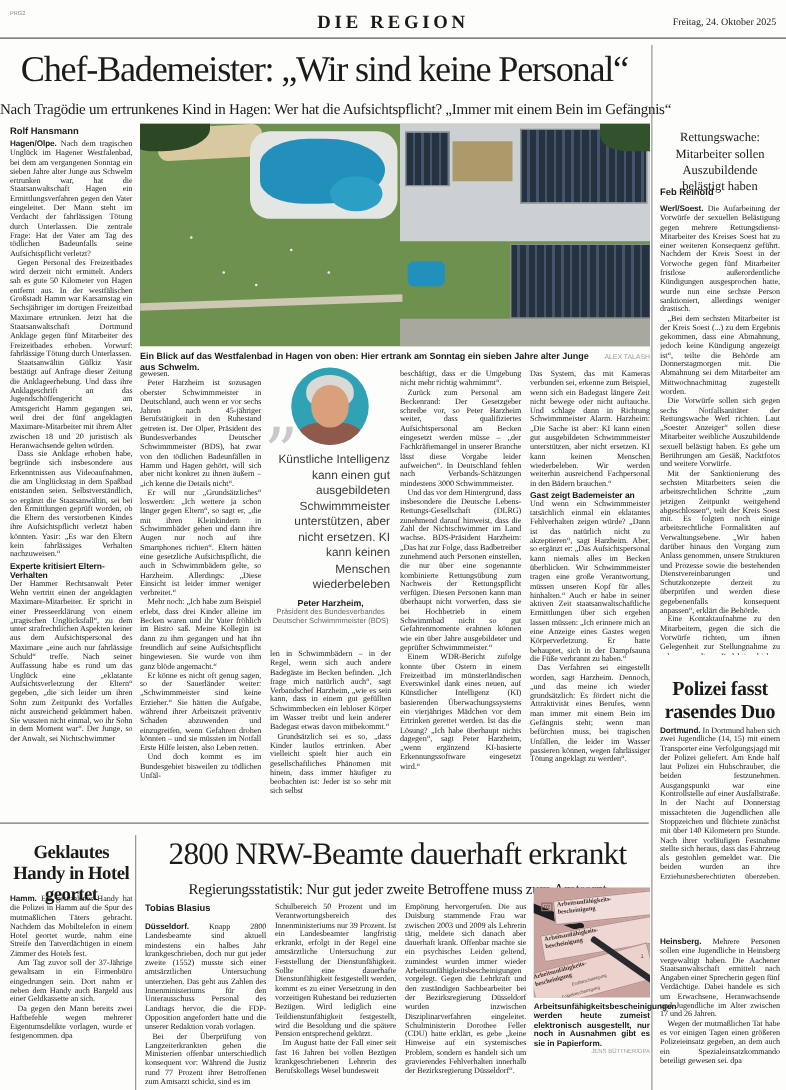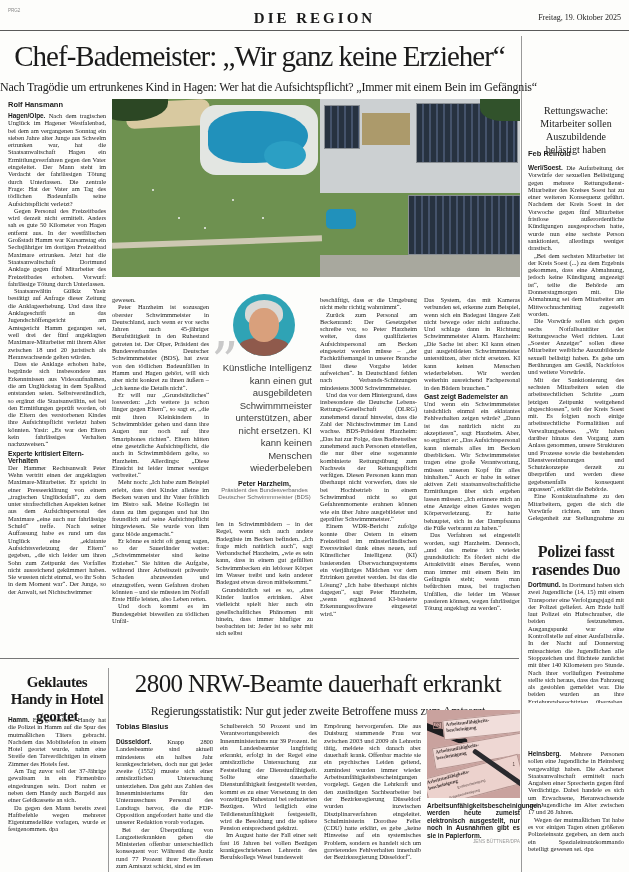--- a/index.html
+++ b/index.html
@@ -100,25 +100,25 @@
   .sb-head3{left:528px;top:710px;width:96px;text-align:center;font-size:16px;line-height:18px;font-weight:bold;letter-spacing:-.3px;}
   .sb-body3{left:528px;top:750px;width:96px;height:120px;}
 </style>
 </head>
 <body>
 
 <div class="page">
 
   <span class="abs pmark">PRG2</span>
   <div class="abs ptitle">DIE REGION</div>
-  <span class="abs pdate">Freitag, 19. Oktober 2025</span>
+  <span class="abs pdate">Freitag, 24. Oktober 2025</span>
   <div class="abs hr hr1"></div>
   <div class="abs vr vrside"></div>
 
-  <h1 class="abs headline" style="margin:0;font-weight:normal;">Chef-Bademeister: „Wir ganz keine Erzieher“</h1>
+  <h1 class="abs headline" style="margin:0;font-weight:normal;">Chef-Bademeister: „Wir sind keine Personal“</h1>
   <div class="abs subheadline">Nach Tragödie um ertrunkenes Kind in Hagen: Wer hat die Aufsichtspflicht? „Immer mit einem Bein im Gefängnis“</div>
   <div class="abs byline bl-main">Rolf Hansmann</div>
 
   <div class="abs photo">
     <div class="abs ph-sand"></div>
     <div class="abs ph-trees-tl"></div>
     <div class="abs ph-deck"></div>
     <div class="abs ph-pool"></div>
     <div class="abs ph-pool2"></div>
     <div class="abs ph-roof"></div>
@@ -129,20 +129,24 @@
     <div class="abs ph-trees-tr"></div>
     <div class="abs ph-road"></div>
     <div class="abs ph-spool"></div>
     <div class="abs ph-path"></div>
     <div class="abs dot" style="left:40px;top:90px;"></div>
     <div class="abs dot" style="left:66px;top:118px;"></div>
     <div class="abs dot" style="left:120px;top:100px;"></div>
     <div class="abs dot" style="left:92px;top:128px;"></div>
     <div class="abs dot" style="left:150px;top:118px;"></div>
   </div>
+  <div class="abs cap">
+    <span class="cap-t">Ein Blick auf das Westfalenbad in Hagen von oben: Hier ertrank am Sonntag ein sieben Jahre alter Junge aus Schwelm.</span>
+    <span class="cap-c">ALEX TALASH</span>
+  </div>
 
   <div class="abs col c1">
     <p><b class="lead">Hagen/Olpe.</b> <span>Nach dem tragischen Unglück im Hagener Westfalenbad, bei dem am vergangenen Sonntag ein sieben Jahre alter Junge aus Schwelm ertrunken war, hat die Staatsanwaltschaft Hagen ein Ermittlungsverfahren gegen den Vater eingeleitet. Der Mann steht im Verdacht der fahrlässigen Tötung durch Unterlassen. Die zentrale Frage: Hat der Vater am Tag des tödlichen Badeunfalls seine Aufsichtspflicht verletzt?</span></p>
     <p>Gegen Personal des Freizeitbades wird derzeit nicht ermittelt. Anders sah es gute 50 Kilometer von Hagen entfernt aus. In der westfälischen Großstadt Hamm war Karsamstag ein Sechsjähriger im dortigen Freizeitbad Maximare ertrunken. Jetzt hat die Staatsanwaltschaft Dortmund Anklage gegen fünf Mitarbeiter des Freizeitbades erhoben. Vorwurf: fahrlässige Tötung durch Unterlassen.</p>
     <p>Staatsanwältin Gülkiz Yasir bestätigt auf Anfrage dieser Zeitung die Anklageerhebung. Und dass ihre Anklageschrift an das Jugendschöffengericht am Amtsgericht Hamm gegangen sei, weil drei der fünf angeklagten Maximare-Mitarbeiter mit ihrem Alter zwischen 18 und 20 juristisch als Heranwachsende gelten würden.</p>
     <p>Dass sie Anklage erhoben habe, begründe sich insbesondere aus Erkenntnissen aus Videoaufnahmen, die am Unglückstag in dem Spaßbad entstanden seien. Selbstverständlich, so ergänzt die Staatsanwältin, sei bei den Ermittlungen geprüft worden, ob die Eltern des verstorbenen Kindes ihre Aufsichtspflicht verletzt haben könnten. Yasir: „Es war den Eltern kein fahrlässiges Verhalten nachzuweisen.“</p>
     <p class="insub">Experte kritisiert Eltern-Verhalten</p>
     <p style="text-indent:0;">Der Hammer Rechtsanwalt Peter Wehn vertritt einen der angeklagten Maximare-Mitarbeiter. Er spricht in einer Presseerklärung von einem „tragischen Unglücksfall“, zu dem unter strafrechtlichen Aspekten keiner aus dem Aufsichtspersonal des Maximare „eine auch nur fahrlässige Schuld“ treffe. Nach seiner Auffassung habe es rund um das Unglück eine „eklatante Aufsichtsverletzung der Eltern“ gegeben, „die sich leider um ihren Sohn zum Zeitpunkt des Vorfalles nicht ausreichend gekümmert haben. Sie wussten nicht einmal, wo ihr Sohn in dem Moment war“. Der Junge, so der Anwalt, sei Nichtschwimmer</p>
   </div>
 

